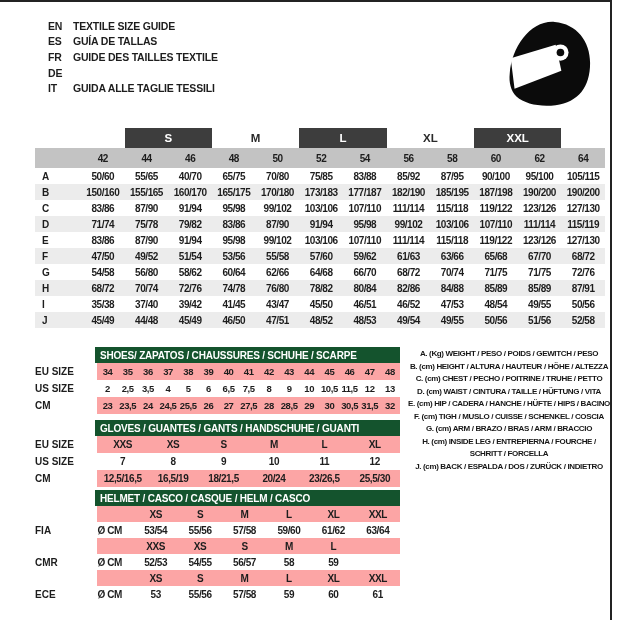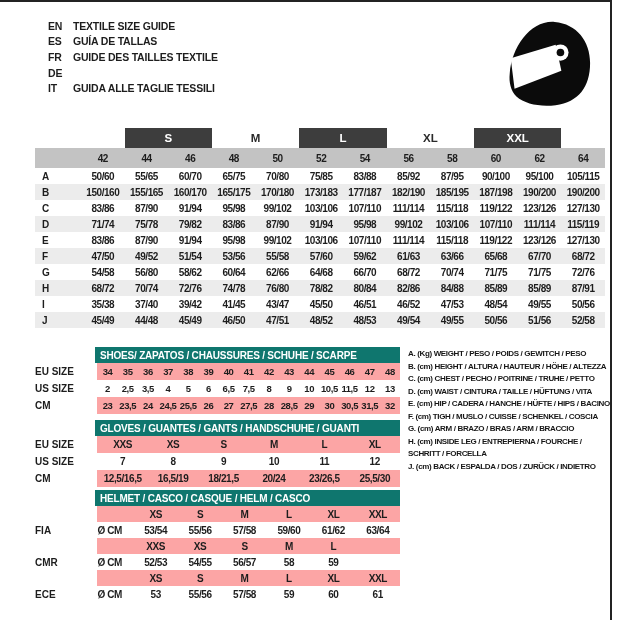--- a/index.html
+++ b/index.html
@@ -32,39 +32,39 @@
   .mt-row.stripe { background:#ececec; }
   .mt-cell { display:flex; align-items:center; justify-content:center;
              font-weight:bold; font-size:10px; letter-spacing:-0.45px; white-space:nowrap; }
   .mt-label { justify-content:flex-start; padding-left:7px; letter-spacing:0; }
 
   
   .btable { position:absolute; left:35px; width:365px; }
   #shoes-table  { top:347px; }
   #gloves-table { top:420px; }
   #helmet-table { top:490px; }
-  .bt-header { margin-left:60px; width:305px; height:16px; background:#0f766e; color:#ffffff;
+  .bt-header { margin-left:60px; width:305px; height:16px; background:#14532d; color:#ffffff;
                display:flex; align-items:center; padding-left:5px;
                font-weight:bold; font-size:10px; letter-spacing:-0.2px; white-space:nowrap; }
   .bt-row { display:flex; height:17px; }
   #helmet-table .bt-row { height:16px; }
   .bt-rowlabel { width:63px; display:flex; align-items:center; font-weight:bold; font-size:10px; }
   .bt-cells { width:305px; display:grid; }
   .bt-cells.stripe { background:#fca5a5; }
   #shoes-table  .bt-cells { grid-template-columns:repeat(15,1fr); }
   #gloves-table .bt-cells { grid-template-columns:repeat(6,1fr); }
   #helmet-table .bt-cells { grid-template-columns:36px repeat(6,1fr); }
   .bt-cell { display:flex; align-items:center; justify-content:center;
              font-weight:bold; font-size:9.5px; letter-spacing:-0.4px; white-space:nowrap; }
   #gloves-table .bt-cell { font-size:10px; }
   #helmet-table .bt-cell { font-size:10px; }
   #helmet-table .bt-cell:first-child { justify-content:flex-start; }
 
   
-  #legend { position:absolute; left:408px; top:348px; width:202px; }
+  #legend { position:absolute; left:408px; top:348px; width:202px;text-align:center; }
   .legend-item { font-weight:bold; font-size:8px; letter-spacing:-0.35px; line-height:12.5px; color:#161616; }
 </style>
 </head>
 <body>
 
 <div class="frame-top"></div>
 <div class="frame-right"></div>
 
 <div id="header">
     <div class="lang-line">
@@ -119,21 +119,21 @@
       <span class="mt-cell">58</span>
       <span class="mt-cell">60</span>
       <span class="mt-cell">62</span>
       <span class="mt-cell">64</span>
     </div>
   <div id="mt-rows">
       <div class="mt-grid mt-row">
         <span class="mt-cell mt-label">A</span>
         <span class="mt-cell">50/60</span>
         <span class="mt-cell">55/65</span>
-        <span class="mt-cell">60/70</span>
+        <span class="mt-cell">40/70</span>
         <span class="mt-cell">65/75</span>
         <span class="mt-cell">70/80</span>
         <span class="mt-cell">75/85</span>
         <span class="mt-cell">83/88</span>
         <span class="mt-cell">85/92</span>
         <span class="mt-cell">87/95</span>
         <span class="mt-cell">90/100</span>
         <span class="mt-cell">95/100</span>
         <span class="mt-cell">105/115</span>
       </div>

